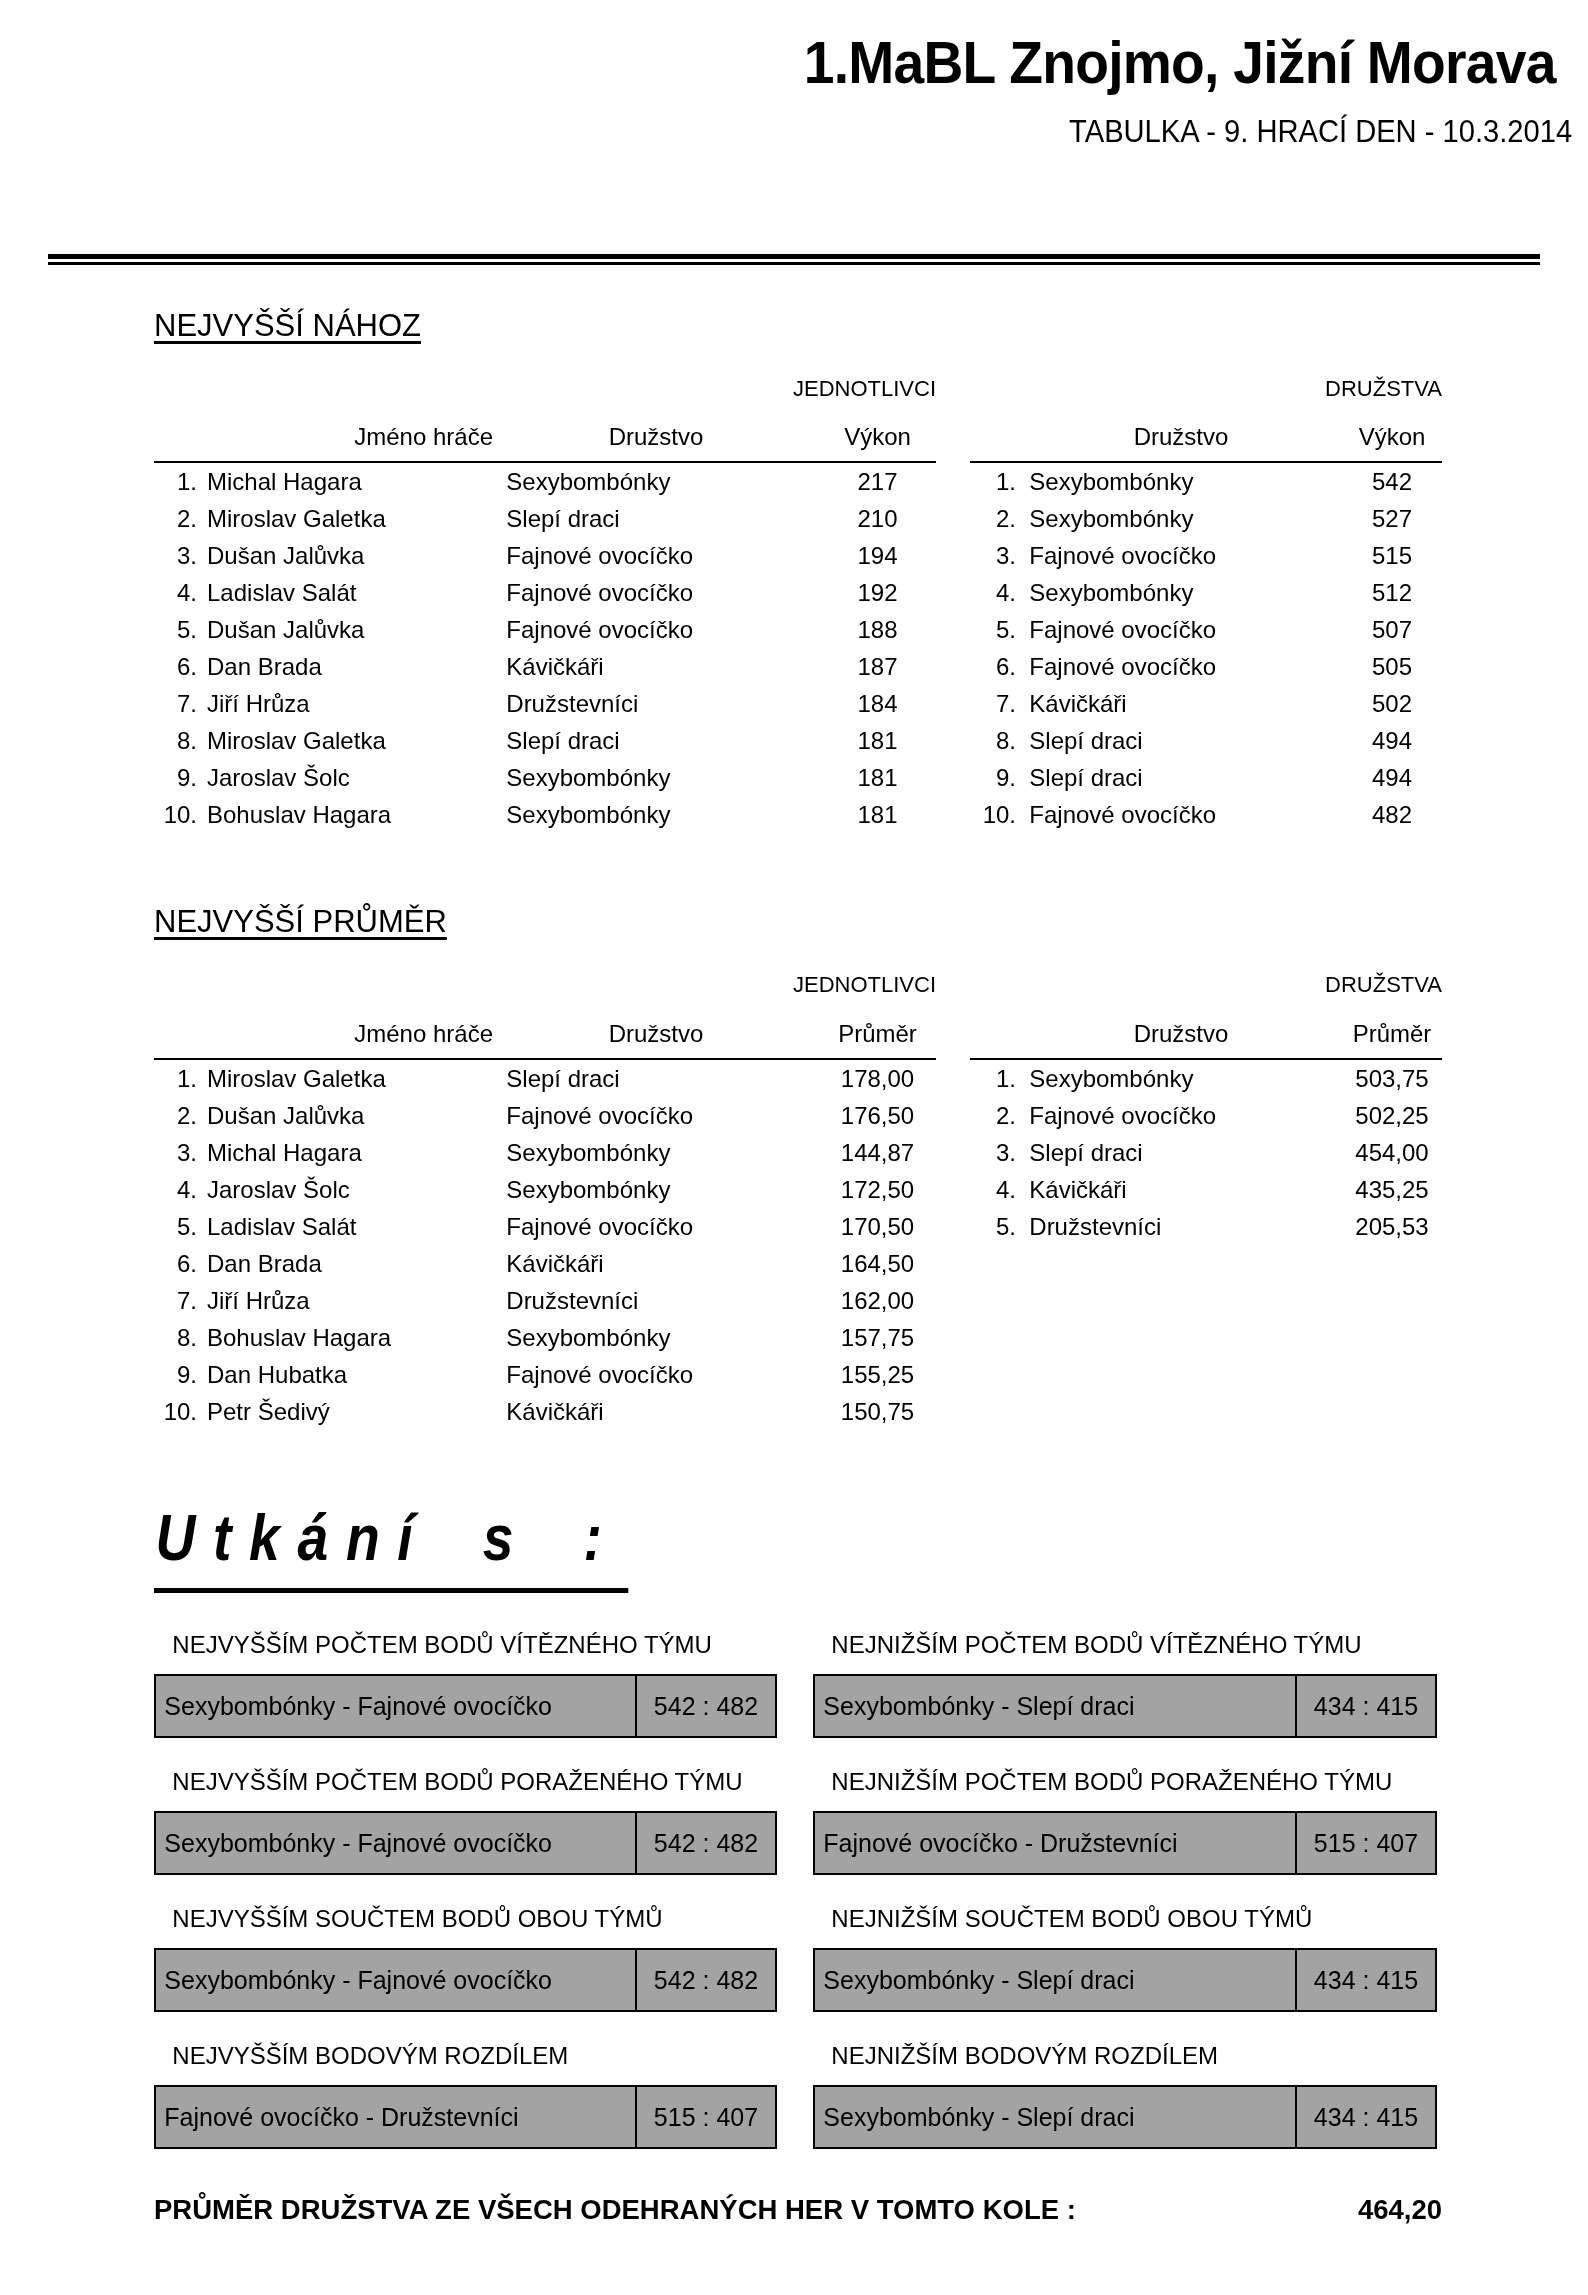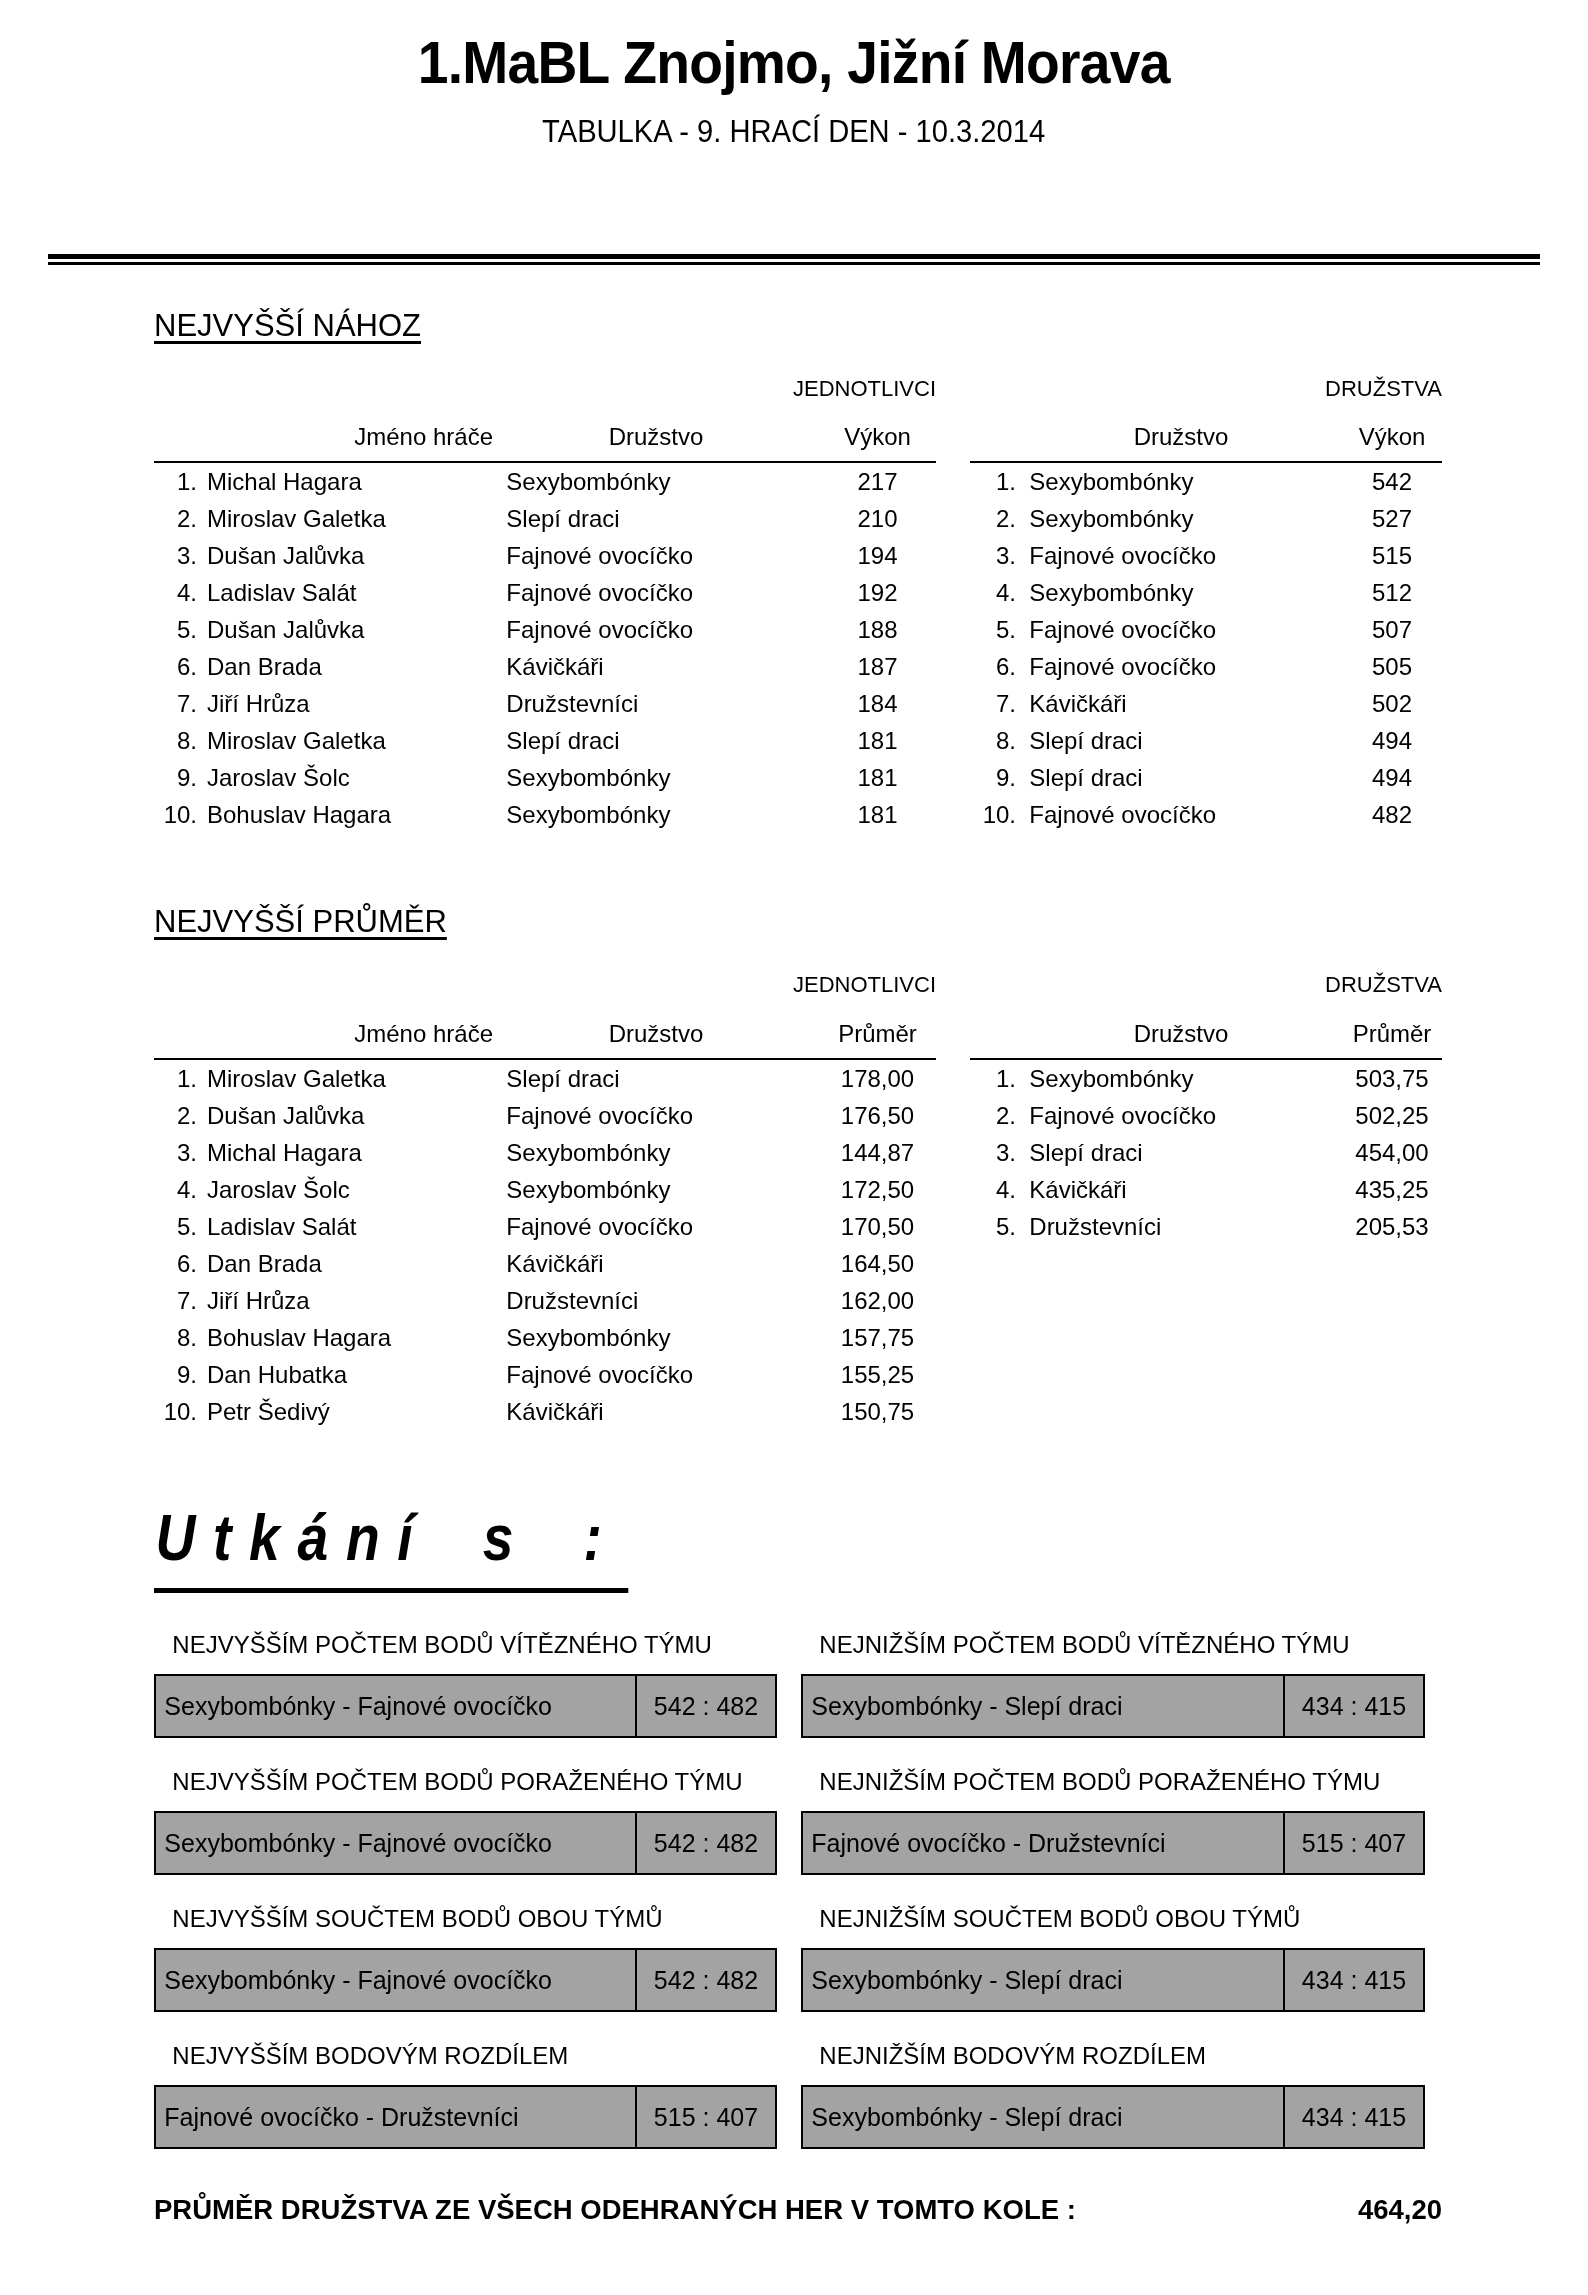--- a/index.html
+++ b/index.html
@@ -1,21 +1,21 @@
 <!DOCTYPE html>
 <html style="font-size:13.3px"><head>
 <meta charset="utf-8">
 <style>
   html,body{margin:0;padding:0}
   body{
     width:1588px;height:2295px;background:#ffffff;color:#000;
     font-family:"Liberation Sans","DejaVu Sans",sans-serif;
     overflow:hidden;position:relative;
   }
-  .header{text-align:center;padding-top:28px}
+  .header{text-align:right;padding-top:28px}
   .title-span{display:inline-block;font-size:60px;font-weight:700;letter-spacing:-0.8px;transform:scaleX(.92)}
   .subtitle{margin-top:16.6px}
   .subtitle-span{display:inline-block;font-size:31px;transform:scaleX(.94)}
   .rule{margin:104px 48px 0 48px;height:3.3px;border-top:5px solid #000;border-bottom:3.3px solid #000}
 
   .sec{margin:0 146px 0 154px}
   .sec-h{font-size:31px;font-weight:400;margin:43px 0 0 0;
     text-decoration:underline;text-decoration-thickness:2.5px;text-underline-offset:5px}
   .sec.second .sec-h{margin-top:71px}
   .tables-row{display:flex;margin-top:32px}
@@ -37,21 +37,21 @@
   td.val{text-align:center}
 
   .utkani{margin:70px 0 0 154px}
   .utkani-span{
     display:inline-block;font-size:65px;font-style:italic;font-weight:700;
     letter-spacing:.32em;word-spacing:.35em;padding:0 10px 13.3px 1.7px;
     border-bottom:5px solid #000;transform:scaleX(.85);transform-origin:0 100%;
     white-space:nowrap;
   }
 
-  .matches{display:grid;grid-template-columns:623px 624px;column-gap:24px;margin:38px 146px 0 154px}
+  .matches{display:grid;grid-template-columns:623px 624px;column-gap:36px;margin:38px 146px 0 154px}
   .match{margin-bottom:30px}
   .mlabel{font-size:24px;padding-left:18.3px;margin-bottom:15px}
   .mbox{display:flex;align-items:stretch;border:2.5px solid #000;height:60px;background:#a3a3a3}
   .mpair{flex:1;display:flex;align-items:center;padding-left:8.3px;font-size:25px;white-space:nowrap;overflow:hidden}
   .mscore{width:138px;border-left:2.5px solid #000;display:flex;align-items:center;justify-content:center;font-size:25px}
 
   .summary{margin:15px 146px 0 154px}
   .sumrow{display:flex;justify-content:space-between;align-items:baseline;font-weight:700;font-size:27.5px}
   .sumrow + .sumrow{margin-top:13.3px}
 </style>

